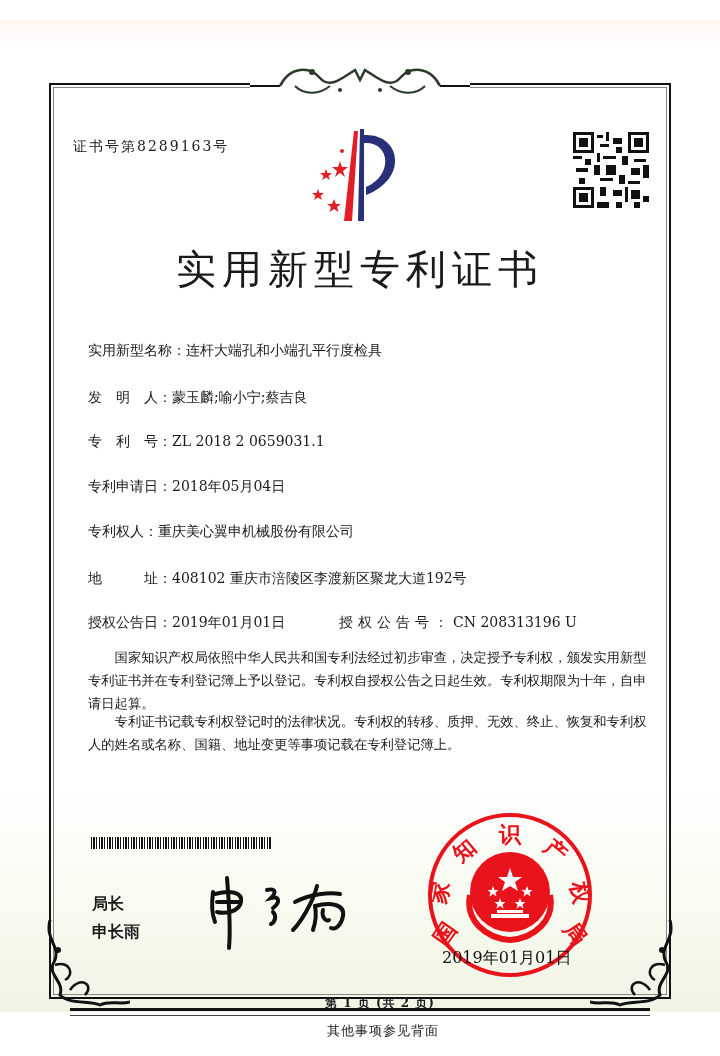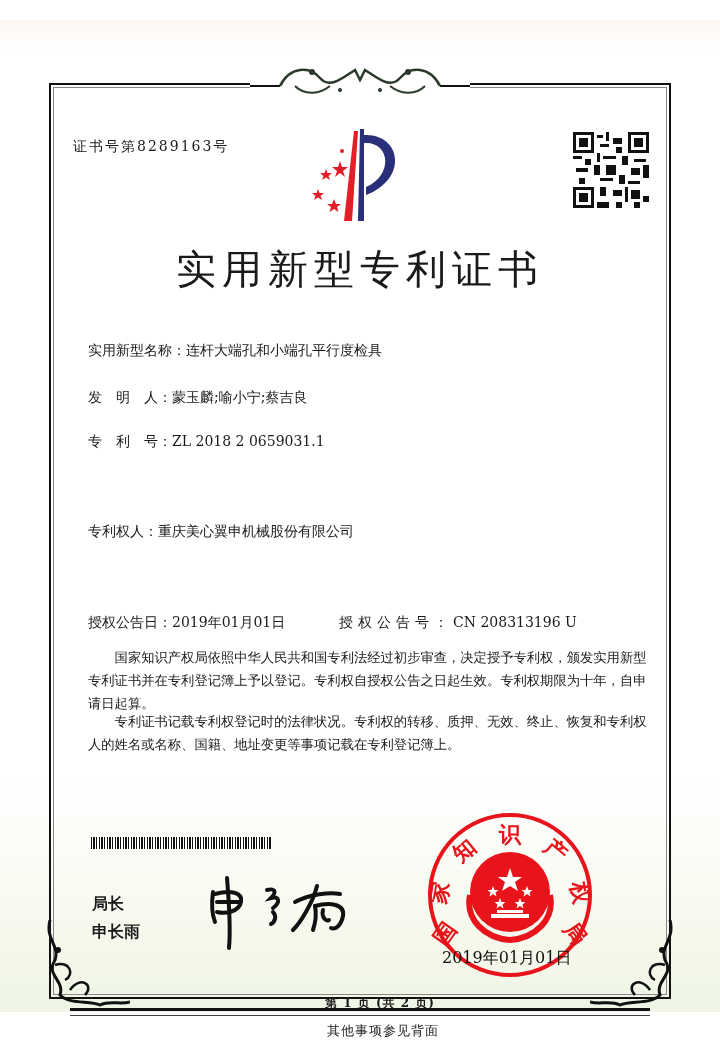--- a/index.html
+++ b/index.html
@@ -150,22 +150,28 @@
 
   <div class="field f1">
     <span class="lbl">实用新型名称：</span><span class="val">连杆大端孔和小端孔平行度检具</span>
   </div>
   <div class="field f2">
     <span class="lbl">发　明　人：</span><span class="val">蒙玉麟;喻小宁;蔡吉良</span>
   </div>
   <div class="field f3">
     <span class="lbl">专　利　号：</span><span class="val">ZL 2018 2 0659031.1</span>
   </div>
+  <div class="field f4">
+    <span class="lbl spread2">专利申请日：</span><span class="val">2018年05月04日</span>
+  </div>
   <div class="field f5">
     <span class="lbl spread">专利权人：</span><span class="val">重庆美心翼申机械股份有限公司</span>
+  </div>
+  <div class="field f6">
+    <span class="lbl">地　　　址：</span><span class="val">408102 重庆市涪陵区李渡新区聚龙大道192号</span>
   </div>
   <div class="field f7">
     <span class="lbl spread2">授权公告日：</span><span class="val">2019年01月01日</span>
   </div>
   <div class="f7b">
     <span class="lbl spread2">授权公告号：</span><span class="val">CN 208313196 U</span>
   </div>
 
   <div class="para p2">专利证书记载专利权登记时的法律状况。专利权的转移、质押、无效、终止、恢复和专利权人的姓名或名称、国籍、地址变更等事项记载在专利登记簿上。</div>
   <div class="para p1">国家知识产权局依照中华人民共和国专利法经过初步审查，决定授予专利权，颁发实用新型专利证书并在专利登记簿上予以登记。专利权自授权公告之日起生效。专利权期限为十年，自申请日起算。</div>

